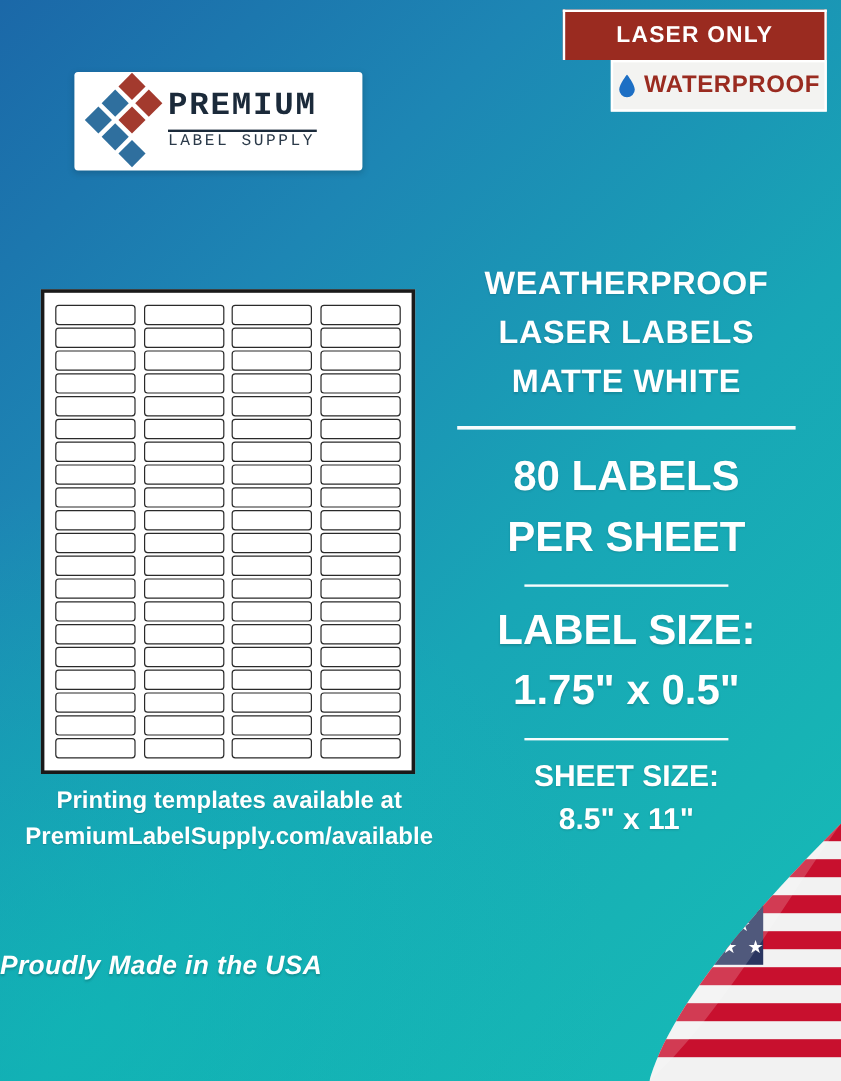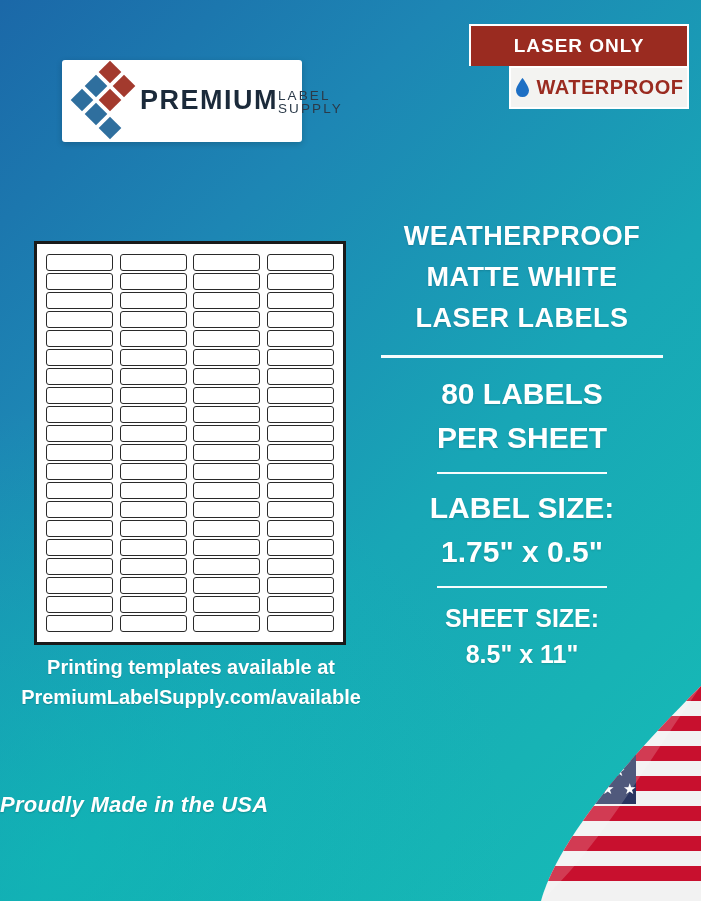--- a/index.html
+++ b/index.html
@@ -50,23 +50,24 @@
     margin-right: 8px;
   }
   .dm {
     position: absolute;
     width: 16px;
     height: 16px;
     transform: rotate(45deg);
   }
   .logo-text {
     display: flex;
-    flex-direction: row;
+    flex-direction: column;
     justify-content: center;
     line-height: 1;
+    font-family: Liberation Mono, monospace;
   }
   .logo-premium {
     font-size: 27px;
     font-weight: bold;
     letter-spacing: 1.5px;
     color: #1b2a3a;
   }
   .logo-sub {
     font-size: 13.5px;
     letter-spacing: 2.1px;
@@ -77,21 +78,21 @@
     height: 2px;
     background: #1b2a3a;
     margin-top: 5px;
     width: 100%;
   }
 
   
   .badges {
     position: absolute;
     right: 12px;
-    top: 24px;
+    top: 8px;
     width: 220px;
     z-index: 6;
   }
   .badge-laser {
     background: #9a2b20;
     color: #ffffff;
     font-weight: bold;
     font-size: 19px;
     letter-spacing: 1px;
     text-align: center;
@@ -195,21 +196,21 @@
     margin: 16px auto 14px auto;
     width: 282px;
     opacity: 0.97;
   }
   .divider.short {
     width: 170px;
     height: 2px;
     margin: 13px auto 12px auto;
   }
   .info-line {
-    font-size: 30px;
+    font-size: 35px;
     font-weight: bold;
     line-height: 1.45;
     text-shadow: 0 1px 2px rgba(0,0,0,0.15);
   }
   .info-line.sm {
     font-size: 25px;
   }
 
   
   .tagline {
@@ -368,22 +369,22 @@
     </div>
   </div>
 
   <div class="templates-note">
     <div>Printing templates available at</div>
     <div>PremiumLabelSupply.com/available</div>
   </div>
 
   <div class="info">
     <div class="info-title">WEATHERPROOF</div>
+    <div class="info-title">LASER LABELS</div>
     <div class="info-title">MATTE WHITE</div>
-    <div class="info-title">LASER LABELS</div>
 
     <div class="divider"></div>
 
     <div class="info-line">80 LABELS</div>
     <div class="info-line">PER SHEET</div>
 
     <div class="divider short"></div>
 
     <div class="info-line">LABEL SIZE:</div>
     <div class="info-line">1.75" x 0.5"</div>

